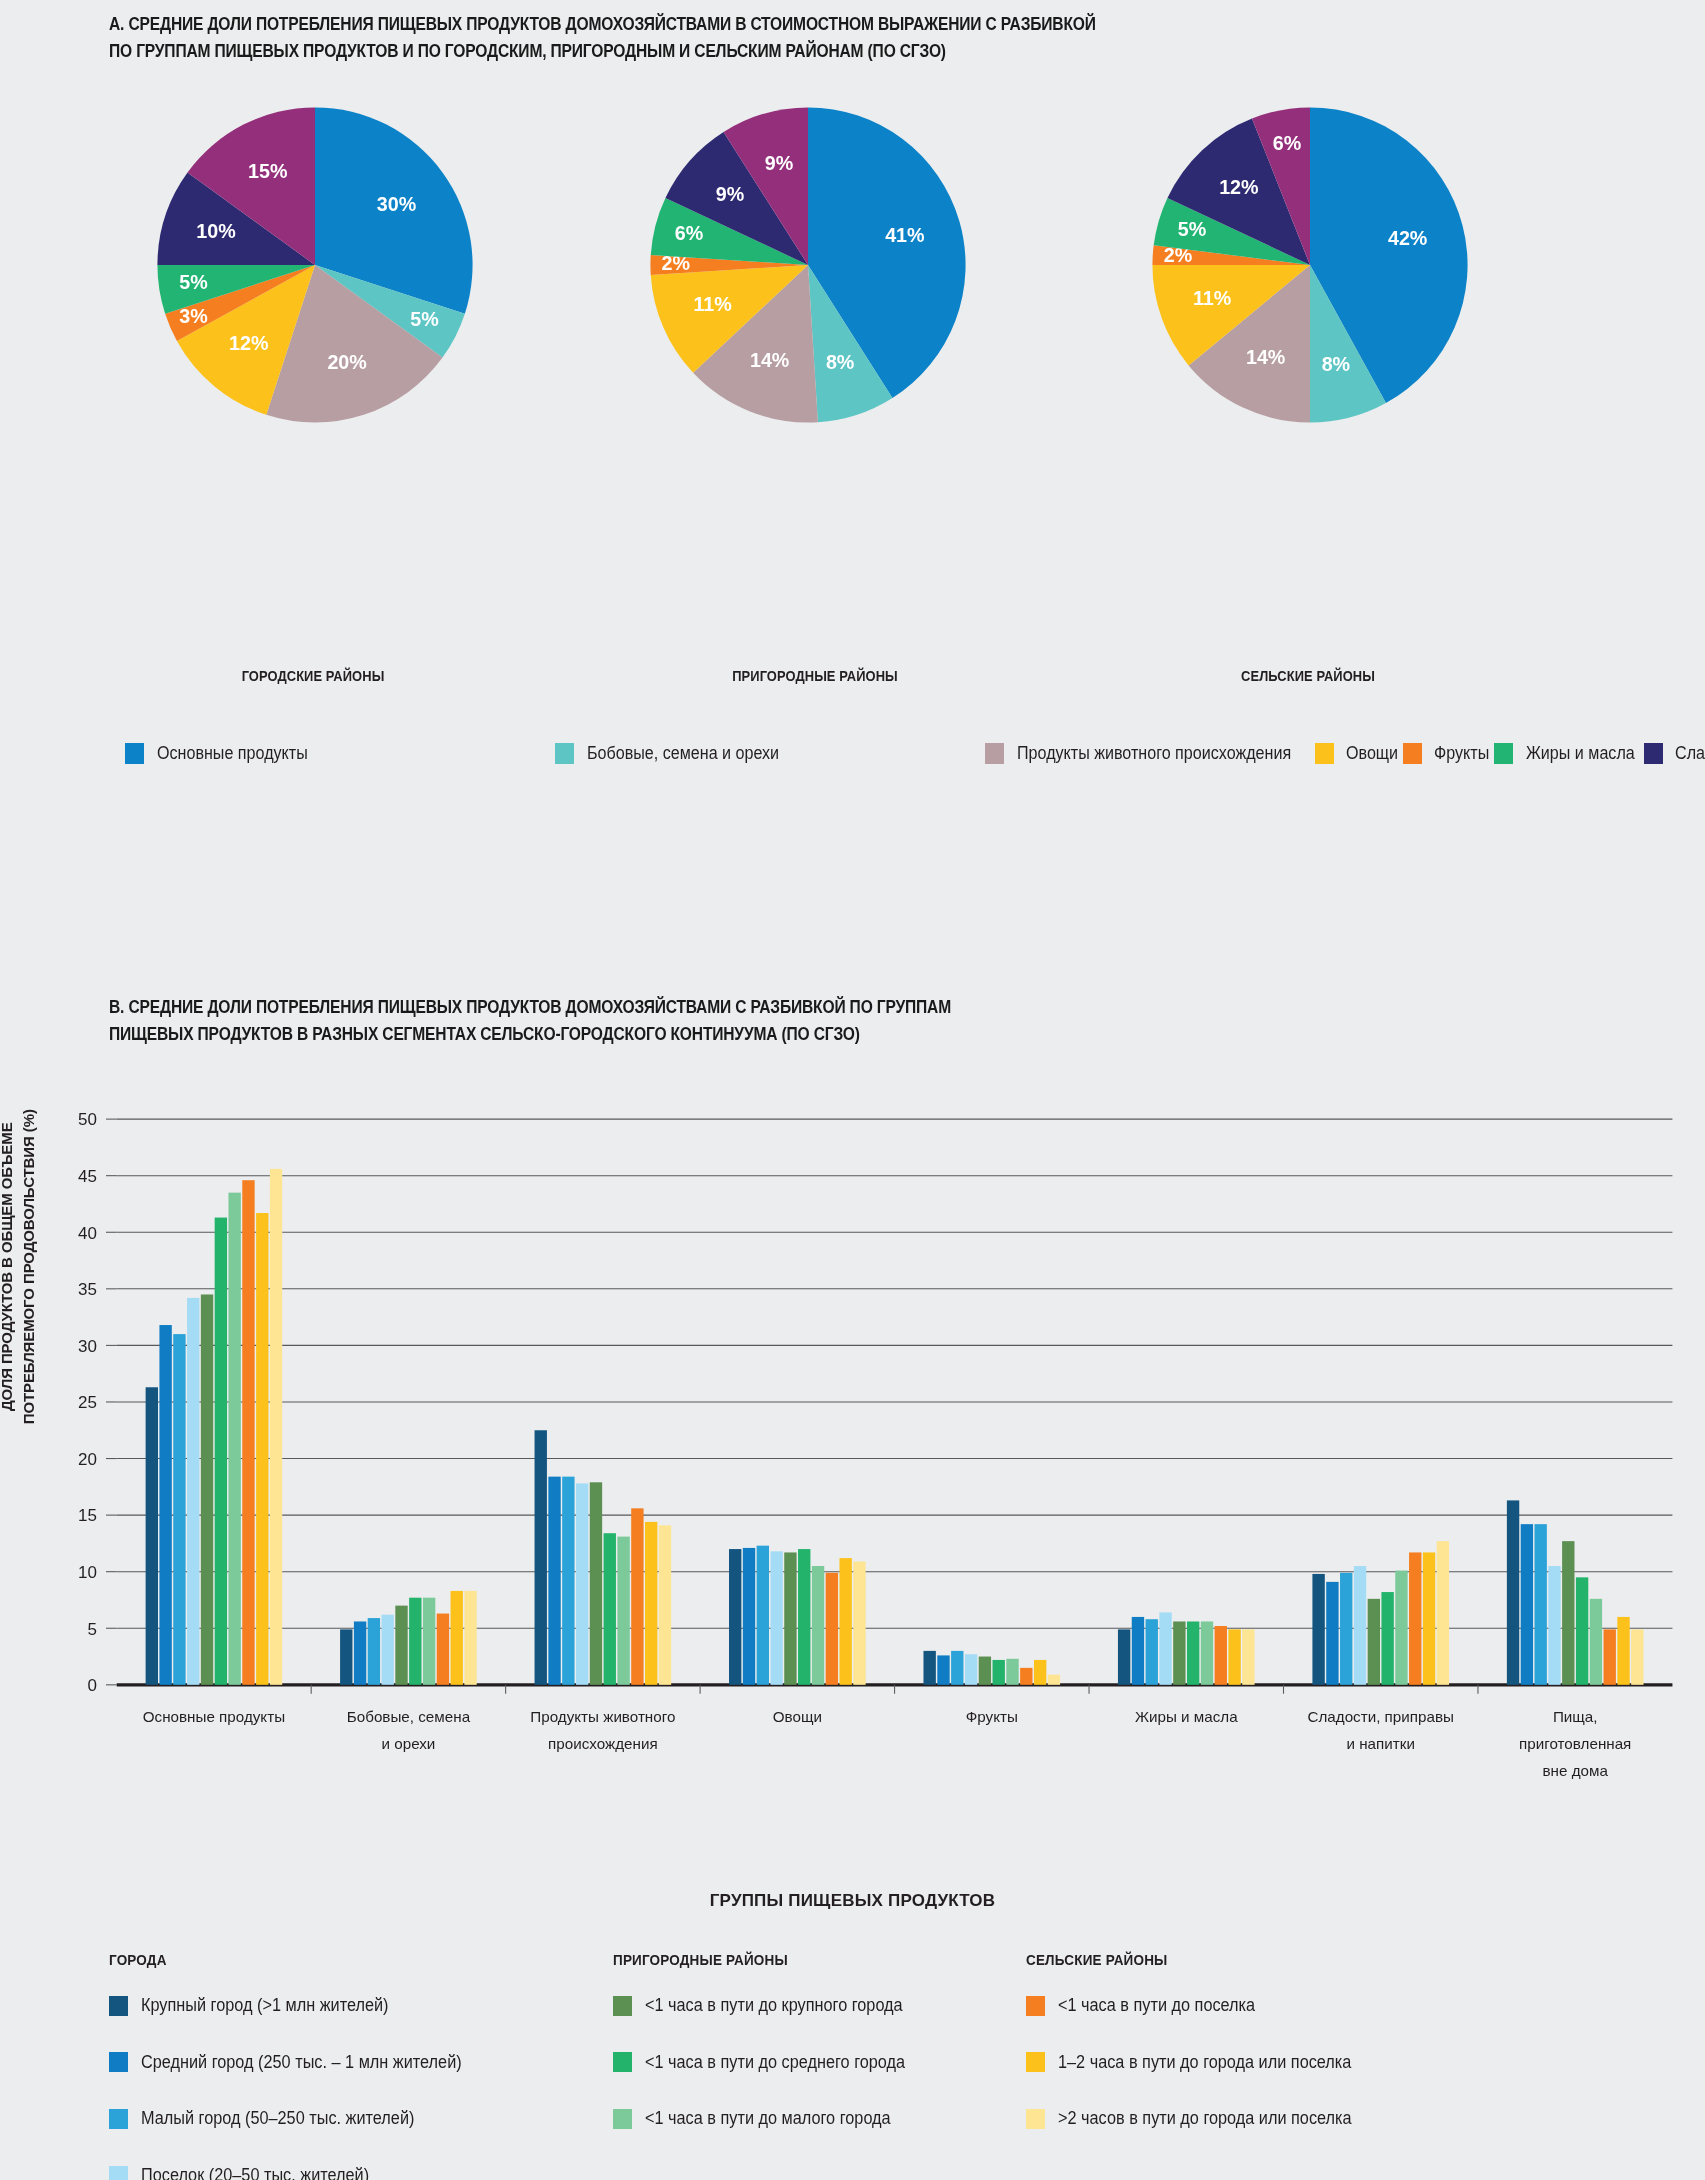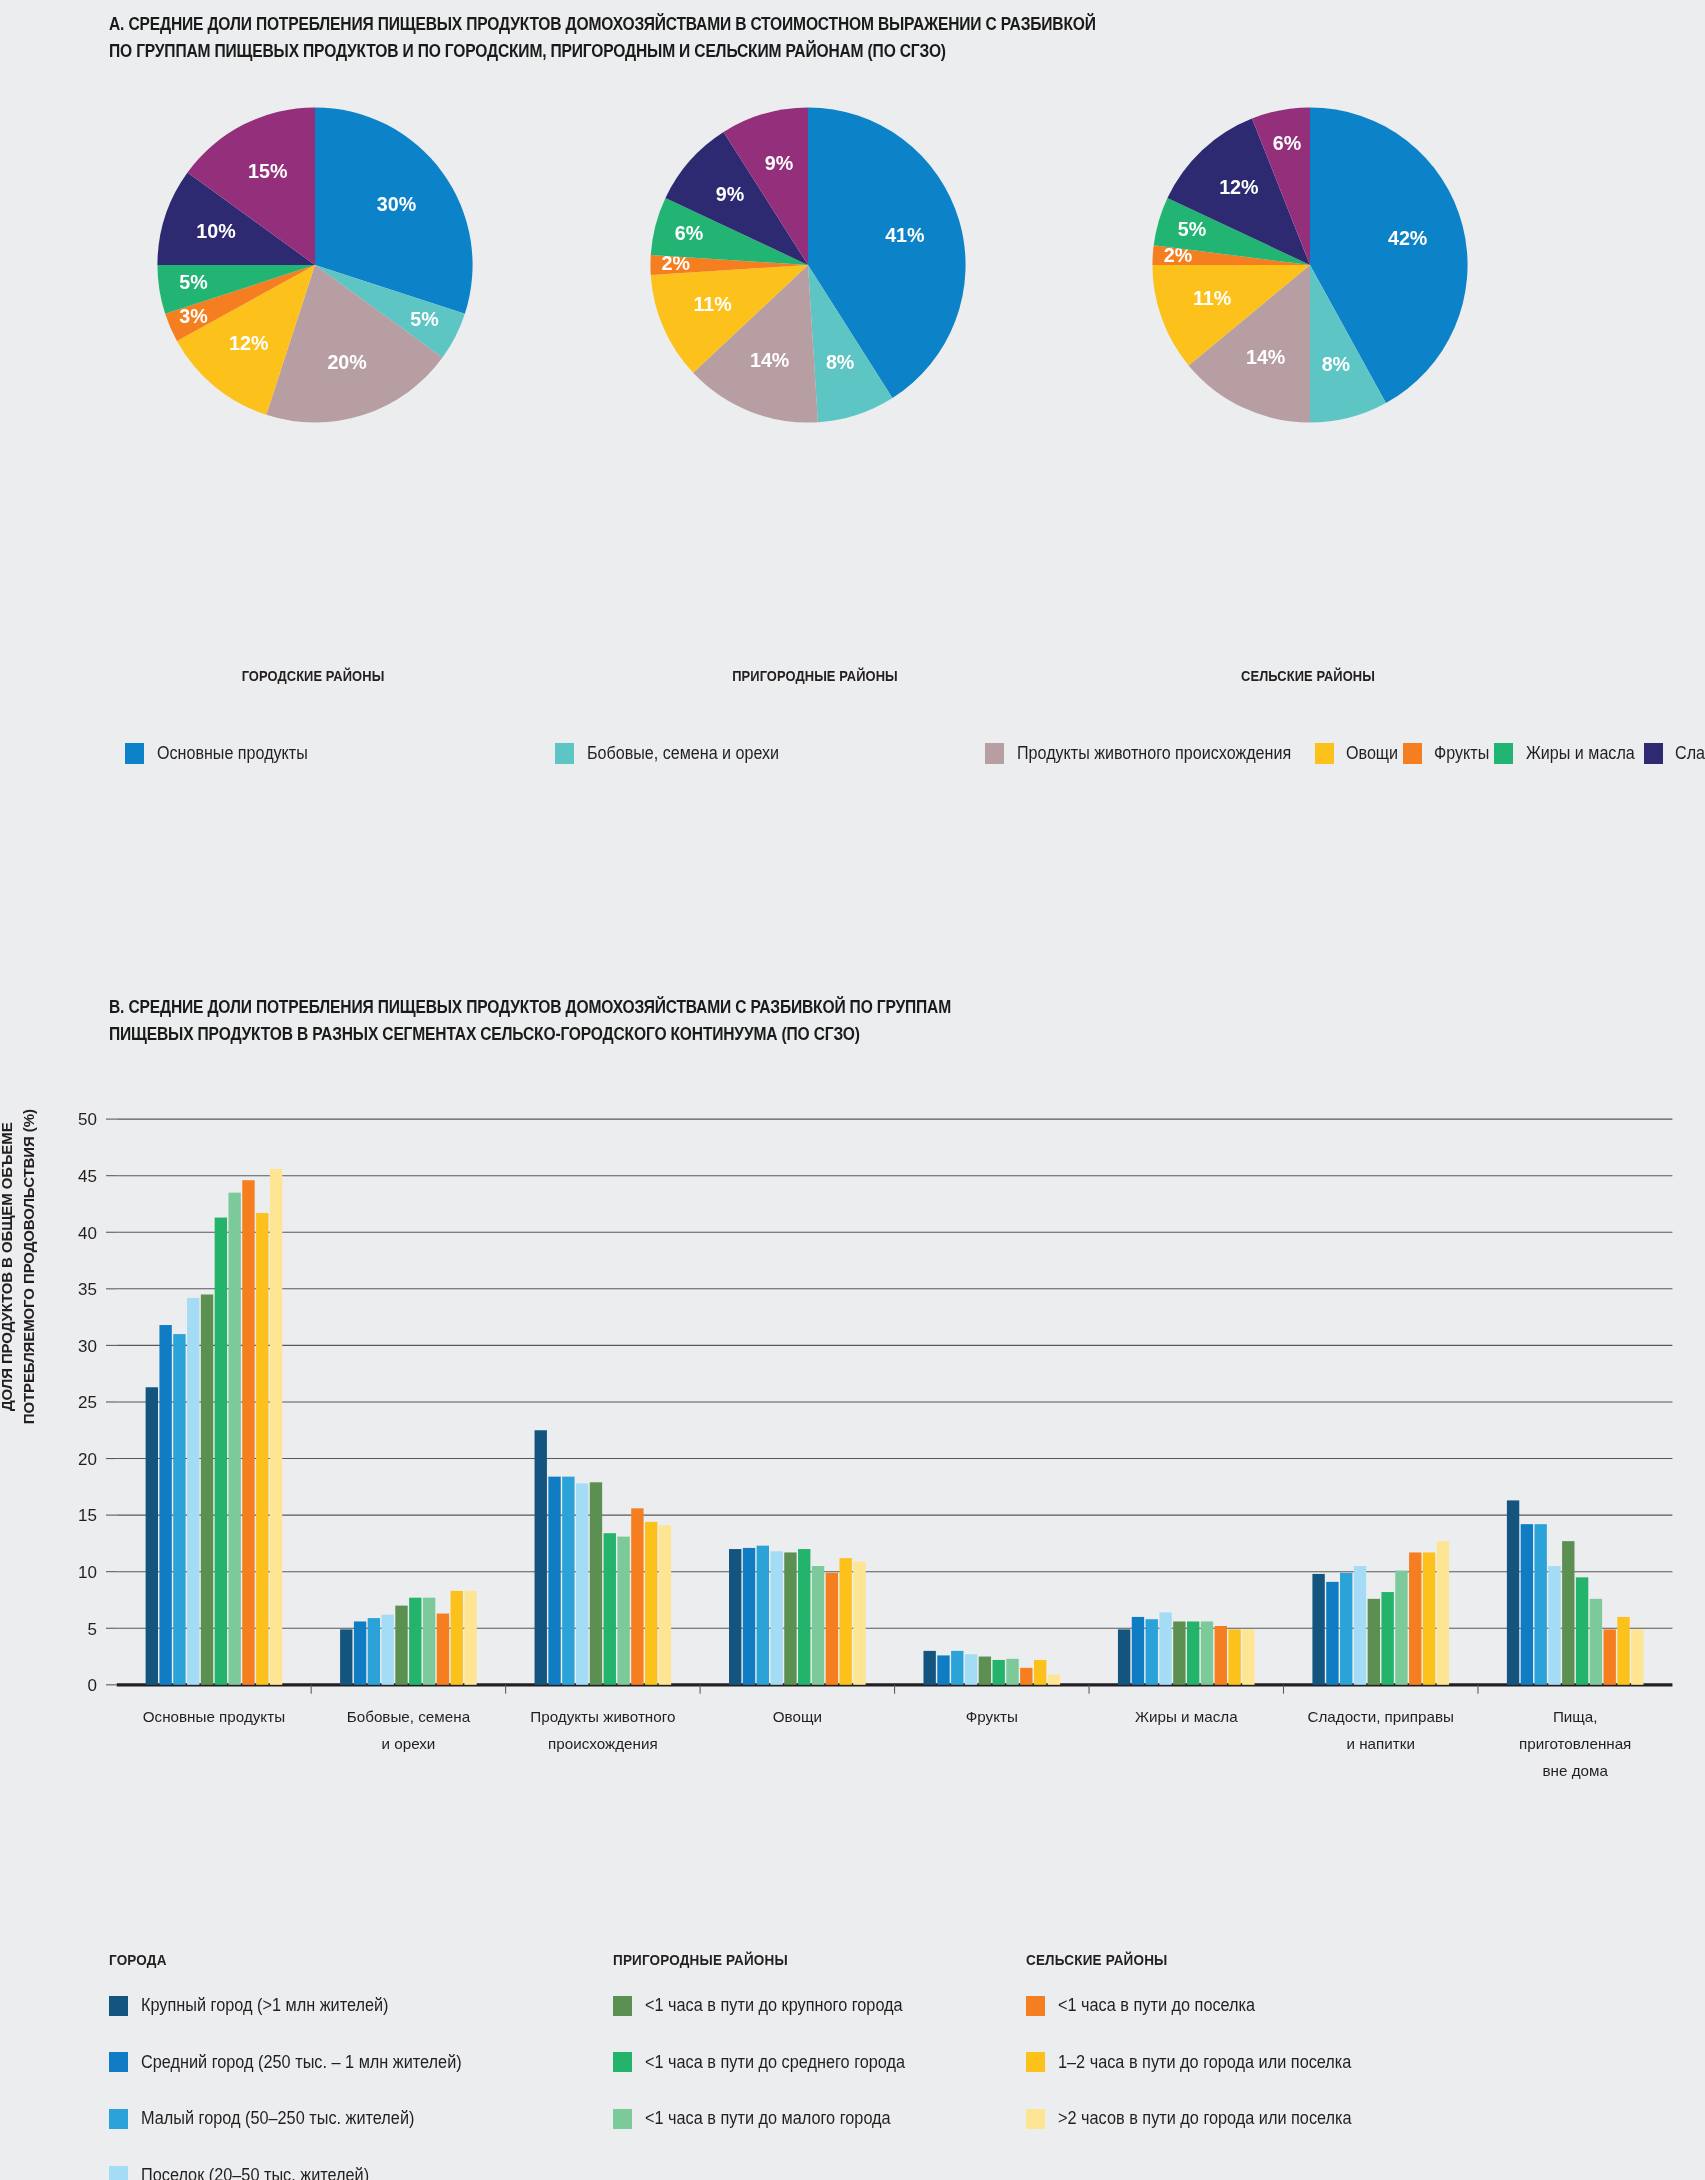--- a/index.html
+++ b/index.html
@@ -354,20 +354,21 @@
         <rect x="1760.17" y="529.92" width="13.82" height="120.08" fill="#24b36b"></rect>
         <rect x="1775.60" y="553.94" width="13.82" height="96.06" fill="#7cc99a"></rect>
         <rect x="1791.02" y="588.06" width="13.82" height="61.94" fill="#f57f20"></rect>
         <rect x="1806.45" y="574.16" width="13.82" height="75.84" fill="#fcc21b"></rect>
         <rect x="1821.87" y="588.06" width="13.82" height="61.94" fill="#fde594"></rect>
         <text x="1759.4" y="692.0" class="xtick">Пища,</text>
         <text x="1759.4" y="722.0" class="xtick">приготовленная</text>
         <text x="1759.4" y="752.0" class="xtick">вне дома</text>
       </svg></div>
 
+  <div class="xtitle">ГРУППЫ ПИЩЕВЫХ ПРОДУКТОВ</div>
 
   <div class="bottom-legend" id="bottom-legend">
       <div class="blg-col" id="blg-col-0">
         <div class="blg-head">ГОРОДА</div>
         <div class="blg-item">
           <span class="blg-sw" style="background: rgb(20, 85, 127);"></span>
           <span class="blg-text">Крупный город (&gt;1 млн жителей)</span>
         </div>
         <div class="blg-item">
           <span class="blg-sw" style="background: rgb(15, 124, 196);"></span>

